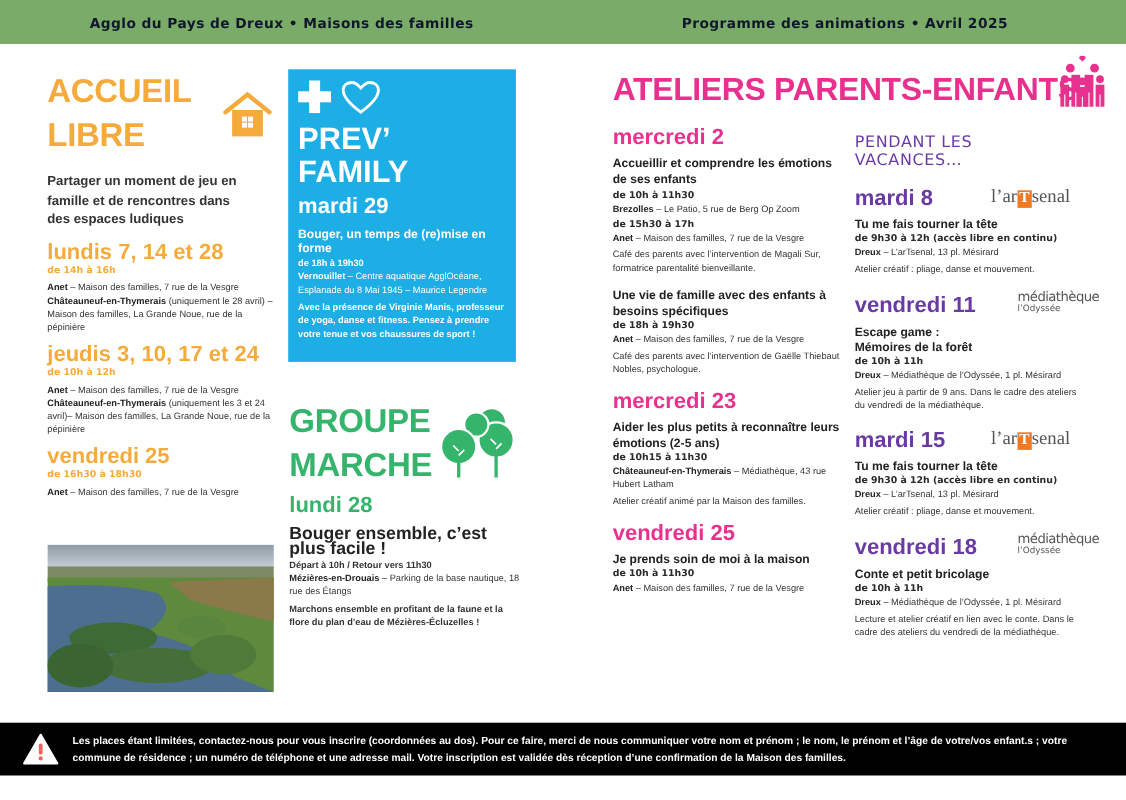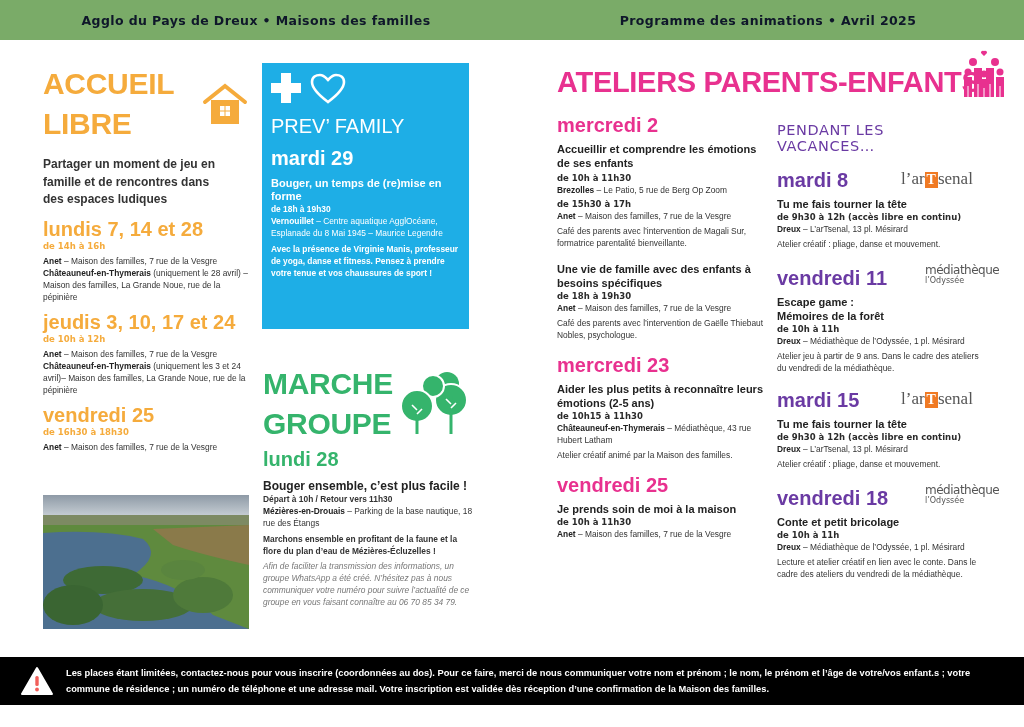--- a/index.html
+++ b/index.html
@@ -15,21 +15,21 @@
   .green { color: #35b46c; }
   .h-big { font-family: "Liberation Sans", sans-serif; font-weight: bold; font-size: 30px; line-height: 40px; letter-spacing: -0.3px; }
   .day { font-family: "Liberation Sans", sans-serif; font-weight: bold; font-size: 20px; line-height: 22px; }
   .time { font-weight: bold; font-size: 8.5px; line-height: 12px; }
   .place { font-size: 8.4px; line-height: 12px; color: #333; font-family: "Liberation Sans", sans-serif; }
   .place b { font-weight: bold; color: #222; }
   .title { font-weight: bold; font-size: 11px; line-height: 14px; color: #222; font-family: "Liberation Sans", sans-serif; }
   .desc { font-size: 8.4px; line-height: 12px; color: #333; margin-top: 3px; font-family: "Liberation Sans", sans-serif; }
   .intro { font-size: 12px; line-height: 17.5px; font-weight: bold; color: #333; font-family: "Liberation Sans", sans-serif; }
   .prev { position: absolute; left: 262px; top: 63px; width: 207px; height: 266px; background: #1eaee6; color: #fff; padding: 10px 9px; }
-  .prev .h { font-family: "Liberation Sans", sans-serif; font-weight: normal; font-size: 20px; line-height: 30px; margin-top: 6px; }
+  .prev .h { font-family: "Liberation Sans", sans-serif; font-weight: bold; font-size: 28px; line-height: 30px; margin-top: 6px; }
   .prev .day { color:#fff; margin-top: 6px; }
   .prev .t { font-weight: bold; font-size: 11px; line-height: 13px; margin-top: 8px; font-family: "Liberation Sans", sans-serif; }
   .prev .s { font-size: 8.4px; line-height: 12px; font-family: "Liberation Sans", sans-serif; }
   .prev .d { font-size: 8.4px; line-height: 12px; font-weight: bold; margin-top: 4px; font-family: "Liberation Sans", sans-serif; }
   .bottombar { position: absolute; left: 0; top: 657px; width: 1024px; height: 48px; background: #000000; color: #fff; }
   .bottombar .txt { position: absolute; left: 66px; top: 8px; width: 950px; font-size: 9.3px; line-height: 16px; font-weight: bold; font-family: "Liberation Sans", sans-serif; }
   .warn { position: absolute; left: 20px; top: 9px; width: 34px; height: 30px; }
   .logo-art { font-family: "Liberation Serif", serif; font-size: 17px; color: #555; position: absolute; }
   .logo-art .t { display: inline-block; background: #f07a24; color: #fff; padding: 0 2px; line-height: 16px; font-size: 14px; font-weight: bold; }
   .logo-med { position: absolute; text-align: left; color: #555; font-family: "DejaVu Sans", sans-serif; }
@@ -111,38 +111,37 @@
   </div>
   <div class="h">PREV’ FAMILY</div>
   <div class="day">mardi 29</div>
   <div class="t">Bouger, un temps de (re)mise en forme</div>
   <div class="s" style="font-weight:bold;">de 18h à 19h30</div>
   <div class="s"><b>Vernouillet</b><span> – Centre aquatique AgglOcéane, Esplanade du 8 Mai 1945 – Maurice Legendre</span></div>
   <div class="d">Avec la présence de Virginie Manis, professeur de yoga, danse et fitness. Pensez à prendre votre tenue et vos chaussures de sport !</div>
 </div>
 
 <div class="col" style="left:263px; top:364px; width:210px;">
+  <div class="h-big green">GROUPE</div>
   <div class="h-big green">MARCHE</div>
-  <div class="h-big green">GROUPE</div>
   <svg style="position:absolute; left:134px; top:6px;" width="72" height="66" viewBox="0 0 72 66">
     <circle cx="50" cy="14" r="12" fill="#35b46c"></circle>
     <circle cx="54" cy="30" r="16" fill="#35b46c" stroke="#fff" stroke-width="2"></circle>
     <circle cx="36" cy="16" r="11" fill="#35b46c" stroke="#fff" stroke-width="2"></circle>
     <circle cx="20" cy="36" r="16" fill="#35b46c" stroke="#fff" stroke-width="2"></circle>
     <line x1="20" y1="32" x2="20" y2="64" stroke="#35b46c" stroke-width="3"></line>
     <line x1="54" y1="26" x2="54" y2="64" stroke="#35b46c" stroke-width="3"></line>
     <path d="M20 40 L15 35 M20 44 L25 39" stroke="#fff" stroke-width="1.6" fill="none"></path>
     <path d="M54 34 L49 29 M54 38 L59 33" stroke="#fff" stroke-width="1.6" fill="none"></path>
   </svg>
   <div class="day green" style="margin-top:4px;">lundi 28</div>
-  <div class="title" style="font-size:12px; margin-top:9px;">Bouger ensemble, c’est plus facile !</div>
+  <div class="title" style="font-size:16px; margin-top:9px;">Bouger ensemble, c’est plus facile !</div>
   <div class="place" style="font-weight:bold;">Départ à 10h / Retour vers 11h30</div>
   <div class="place"><b>Mézières-en-Drouais</b><span> – Parking de la base nautique, 18 rue des Étangs</span></div>
   <div class="place" style="font-weight:bold; margin-top:4px;">Marchons ensemble en profitant de la faune et la flore du plan d’eau de Mézières-Écluzelles !</div>
-  <div class="place" style="font-style:italic; color:#777; margin-top:3px;">Afin de faciliter la transmission des informations, un groupe WhatsApp a été créé. N’hésitez pas à nous communiquer votre numéro pour suivre l’actualité de ce groupe en vous faisant connaître au 06 70 85 34 79.</div>
 </div>
 
 <div class="col" style="left:557px; top:62px; width:460px;">
   <div class="h-big pink" style="font-size:29px;">ATELIERS PARENTS-ENFANTS</div>
   <svg style="position:absolute; left:404px; top:-12px;" width="46" height="48" viewBox="0 0 46 48">
     <path d="M23 6 l-3 -3 a2 2 0 0 1 3 -2 a2 2 0 0 1 3 2 z" fill="#e8318f"></path>
     <circle cx="12" cy="12" r="4" fill="#e8318f"></circle>
       <circle cx="34" cy="12" r="4" fill="#e8318f"></circle>
     <circle cx="7" cy="22" r="3.5" fill="#e8318f"></circle>
       <circle cx="23" cy="24" r="3.5" fill="#e8318f"></circle>

